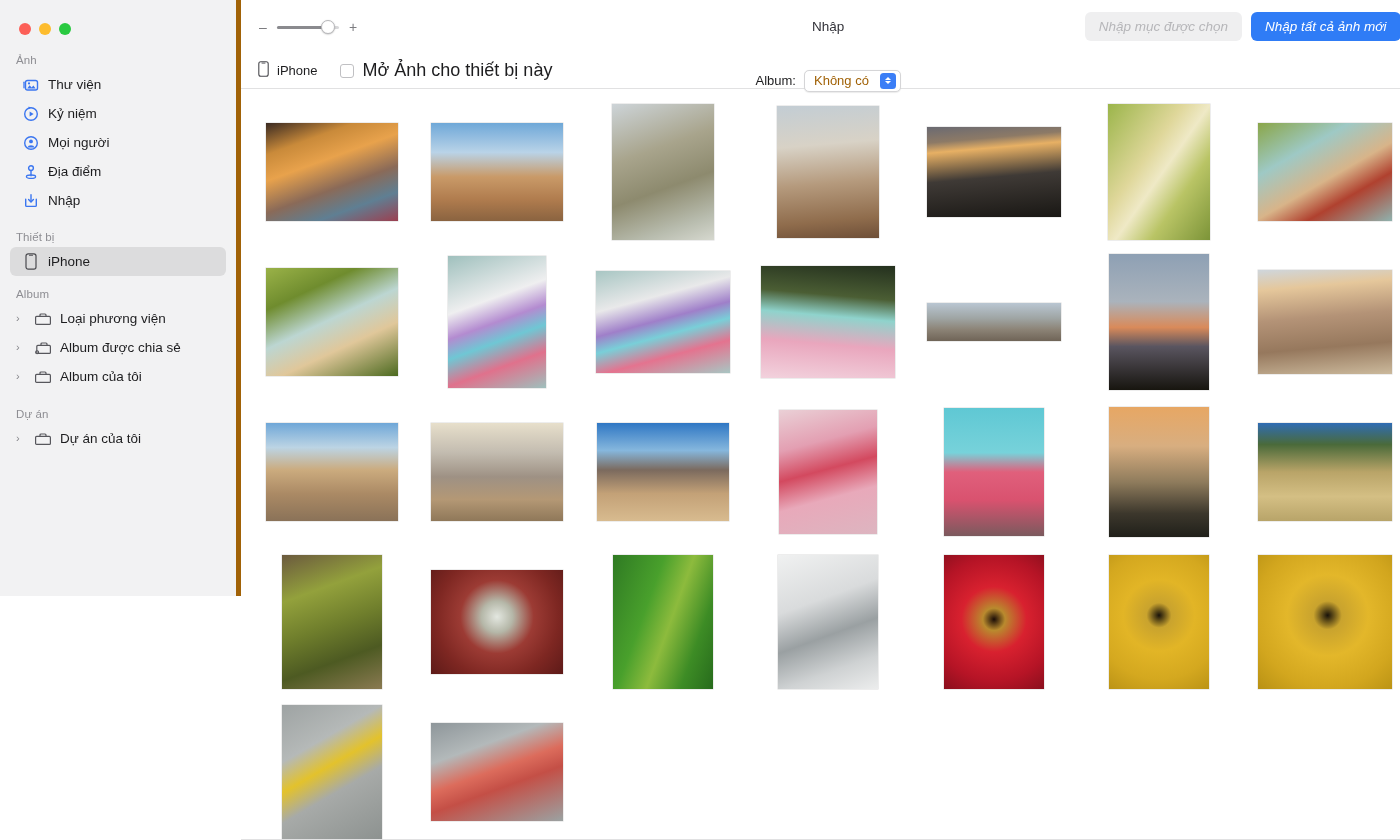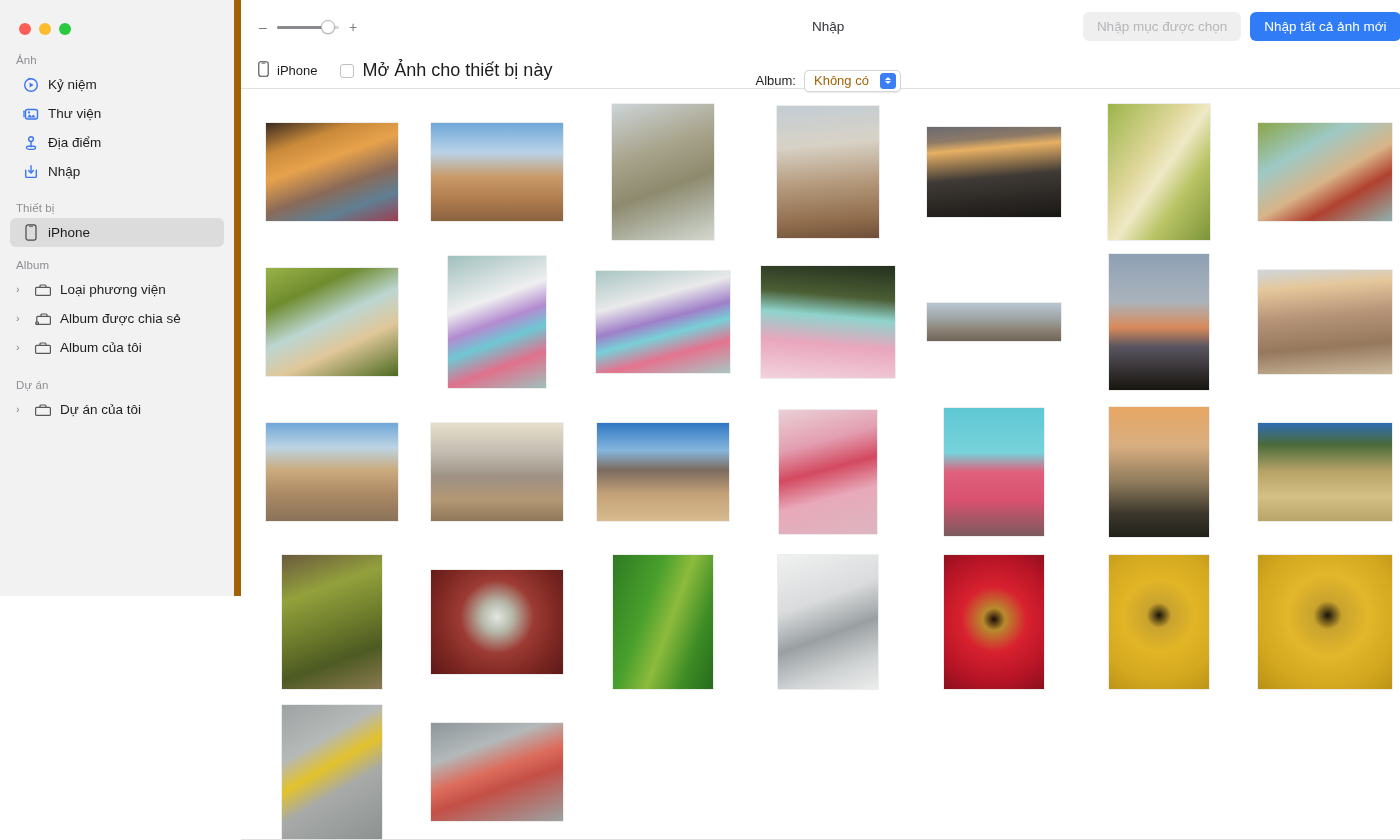--- a/index.html
+++ b/index.html
@@ -14,21 +14,21 @@
     position: relative;
     width: 1400px; height: 840px;
     display: flex;
     background: #ffffff;
   }
 
   
   .sidebar {
     width: 241px; height: 596px;
     background: #f2f2f3;
-    border-right: 7px solid #a16207;
+    border-right: 5px solid #a16207;
     flex: 0 0 241px;
     position: relative;
     padding-top: 0;
   }
   .traffic {
     display: flex; align-items: center; gap: 8px;
     padding: 17px 0 0 19px; height: 40px;
   }
   .light { width: 12px; height: 12px; border-radius: 50%; display: block; }
   .light.red { background: #fc5f57; }
@@ -100,21 +100,21 @@
     display: flex; align-items: center; justify-content: center;
     font-size: 13.5px; color: #33333a; pointer-events: none;
   }
   .tb-right {
     margin-left: auto; display: flex; align-items: center; gap: 9px;
     position: relative; z-index: 2;
   }
   .btn {
     height: 29px; border-radius: 6px; border: none;
     font-family: inherit; font-size: 13.5px;
-    padding: 0 14px; white-space: nowrap;
+    padding: 0 14px; white-space: nowrap; font-style: italic;
   }
   .btn.disabled { background: #efeff0; color: #b6b6b9; }
   .btn.primary { background: #2f7cf6; color: #ffffff; }
 
   
   .devbar {
     height: 36px; flex: 0 0 36px;
     display: flex; align-items: center;
     padding: 0 16px 0 17px;
     background: #ffffff;
@@ -190,41 +190,51 @@
       <span class="light red"></span>
       <span class="light yellow"></span>
       <span class="light green"></span>
     </div>
 
     <div class="sb-group first">
       <div class="sb-section">Ảnh</div>
 
       <div class="sb-item">
         <span class="sb-ico">
-          <svg width="16" height="16" viewBox="0 0 16 16">
-              <circle cx="8" cy="8" r="6.3" fill="none" stroke="currentColor" stroke-width="1.4"></circle>
-              <path d="M6.6 5.6 L10.6 8 L6.6 10.4 Z" fill="currentColor"></path>
-              <path d="M8 1.7 L5.6 0.4 L5.6 3" fill="currentColor"></path>
-            </svg>
-        </span>
-        <span class="sb-label">Kỷ niệm</span>
-      </div>
-
-      <div class="sb-item">
-        <span class="sb-ico">
           <svg width="16" height="14" viewBox="0 0 16 14">
               <rect x="2.5" y="2.5" width="12" height="9.5" rx="2" fill="none" stroke="currentColor" stroke-width="1.4"></rect>
               <path d="M4.2 10.4 L6.6 7.3 L8.6 9.4 L10.4 7.6 L12.6 10.4 Z" fill="currentColor"></path>
               <circle cx="6" cy="5.4" r="1.1" fill="currentColor"></circle>
               <path d="M1 4.2 v5.6" stroke="currentColor" stroke-width="1.3" stroke-linecap="round"></path>
             </svg>
         </span>
         <span class="sb-label">Thư viện</span>
       </div>
 
+      <div class="sb-item">
+        <span class="sb-ico">
+          <svg width="16" height="16" viewBox="0 0 16 16">
+              <circle cx="8" cy="8" r="6.3" fill="none" stroke="currentColor" stroke-width="1.4"></circle>
+              <path d="M6.6 5.6 L10.6 8 L6.6 10.4 Z" fill="currentColor"></path>
+              <path d="M8 1.7 L5.6 0.4 L5.6 3" fill="currentColor"></path>
+            </svg>
+        </span>
+        <span class="sb-label">Kỷ niệm</span>
+      </div>
+
+      <div class="sb-item">
+        <span class="sb-ico">
+          <svg width="16" height="16" viewBox="0 0 16 16">
+              <circle cx="8" cy="8" r="6.3" fill="none" stroke="currentColor" stroke-width="1.4"></circle>
+              <circle cx="8" cy="6.4" r="1.9" fill="currentColor"></circle>
+              <path d="M4.3 12.4 a3.9 3.3 0 0 1 7.4 0 Z" fill="currentColor"></path>
+            </svg>
+        </span>
+        <span class="sb-label">Mọi người</span>
+      </div>
 
       <div class="sb-item">
         <span class="sb-ico">
           <svg width="16" height="16" viewBox="0 0 16 16">
               <circle cx="8" cy="4.1" r="2.4" fill="none" stroke="currentColor" stroke-width="1.4"></circle>
               <path d="M8 6.6 v5.2" stroke="currentColor" stroke-width="1.4" stroke-linecap="round"></path>
               <ellipse cx="8" cy="12.7" rx="4.6" ry="1.7" fill="none" stroke="currentColor" stroke-width="1.3"></ellipse>
             </svg>
         </span>
         <span class="sb-label">Địa điểm</span>

